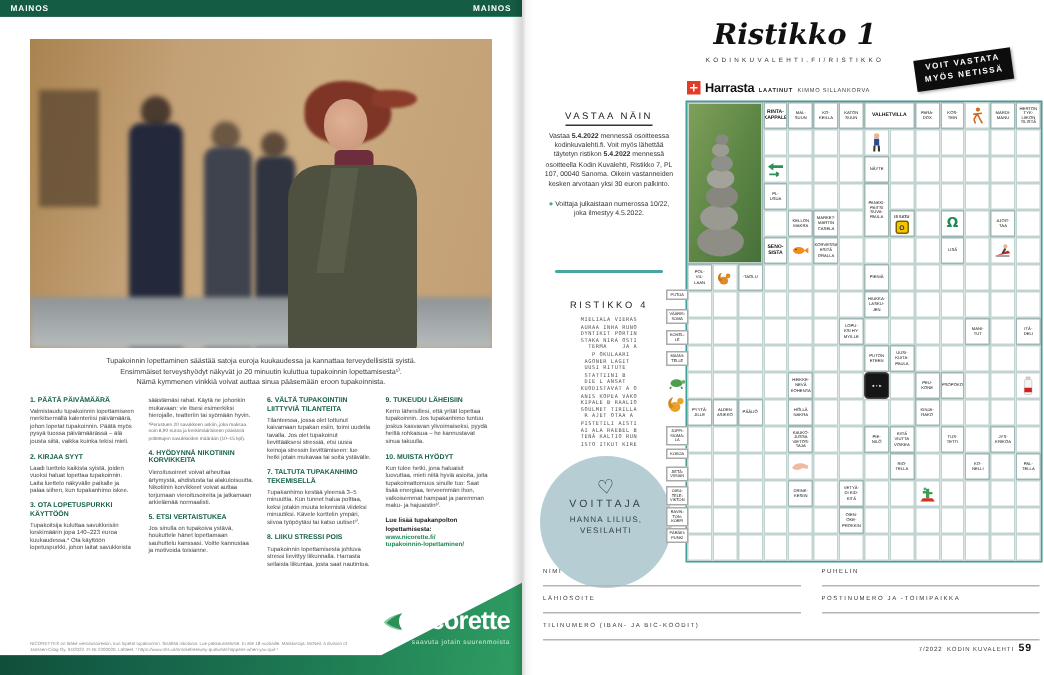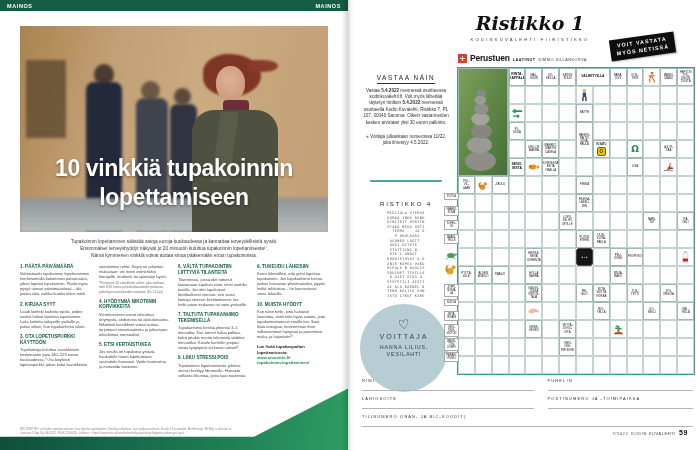--- a/index.html
+++ b/index.html
@@ -150,24 +150,20 @@
           <div class="blur p2b"></div>
         <div class="blur p3h"></div>
           <div class="blur p3b"></div>
         <div class="blur pave"></div>
         <div class="whair"></div>
         <div class="wstrand"></div>
         <div class="whead"></div>
         <div class="wscarf"></div>
         <div class="wcoat"></div>
         <div class="wlapel"></div>
-        <div class="hero-title">
-          <div>10 vinkkiä tupakoinnin</div>
-          <div>lopettamiseen</div>
-        </div>
       </div>
       <div class="intro">
           <div>Tupakoinnin lopettaminen säästää satoja euroja kuukaudessa ja kannattaa terveydellisistä syistä.</div>
           <div>Ensimmäiset terveyshyödyt näkyvät jo 20 minuutin kuluttua tupakoinnin lopettamisesta¹⁾.</div>
           <div>Nämä kymmenen vinkkiä voivat auttaa sinua pääsemään eroon tupakoinnista.</div>
         </div>
       <div class="tips">
           <div class="tip-col">
             <div class="tip-h">1. PÄÄTÄ PÄIVÄMÄÄRÄ</div>
             <div class="tip-b">Valmistaudu tupakoinnin lopettamiseen merkitsemällä kalenteriisi päivämäärä, johon lopetat tupakoinnin. Päätä myös pysyä tuossa päivämäärässä – älä jousta siitä, vaikka kuinka tekisi mieli.</div>
@@ -197,28 +193,38 @@
             <div class="tip-b">Kerro läheisillesi, että yrität lopettaa tupakoinnin. Jos tupakanhimo tuntuu joskus kasvavan ylivoimaiseksi, pyydä heiltä rohkaisua – he kannustavat sinua takuulla.</div>
             <div class="tip-h">10. MUISTA HYÖDYT</div>
             <div class="tip-b">Kun tulee hetki, jona haluaisit luovuttaa, mieti niitä hyviä asioita, joita tupakoimattomuus sinulle tuo: Saat lisää energiaa, terveemmän ihon, valkoisemmat hampaat ja paremman maku- ja hajuaistin³⁾.</div>
             <div class="tip-cta-d">Lue lisää tupakanpolton lopettamisesta:</div>
             <div class="tip-cta-g">www.nicorette.fi/
 tupakoinnin-lopettaminen/</div>
           </div>
         </div>
       <div class="legal">NICORETTE® on lääke vieroitusoireisiin, kun lopetat tupakoinnin. Sisältää nikotiinia. Lue pakkausseloste. Ei alle 18-vuotiaille. Markkinoija: McNeil, a division of Janssen-Cilag Oy, 04/2022. FI-NI-2200020. Lähteet: ¹ https://www.nhs.uk/smokefree/why-quit/what-happens-when-you-quit ² https://www.cdc.gov/tobacco/quit_smoking ³ https://www.nhs.uk/live-well/quit-smoking/</div>
     </div>
+    <div class="nico">
+      <div class="nico-row">
+        <svg class="nico-arrow" viewBox="0 0 16 16">
+          <path d="M14 2 C6 3.5 2 7 1 8.5 C4 12 9 13.5 14 14 C10 10.5 10 5.5 14 2 Z" fill="#7ed0a0"></path>
+          <path d="M14 2 C8 4 4.5 7 3 8.8 C6 11 10 12.5 14 13.5 C11 10 11 5 14 2 Z" fill="#2e9058"></path>
+        </svg>
+        <span class="nico-name">nicorette</span>
+      </div>
+      <div class="nico-tag">saavuta jotain suurenmoista</div>
+    </div>
   </div>
 
   <div class="page-right">
     <div class="rx-title">Ristikko 1</div>
     <div class="rx-sub">KODINKUVALEHTI.FI/RISTIKKO</div>
     <div class="rx-logo">
       <span class="rx-logo-mark"></span>
-      <span class="rx-logo-brand">Perustuen</span>
+      <span class="rx-logo-brand">Harrasta</span>
       <span class="rx-logo-laatinut">LAATINUT</span>
       <span class="rx-logo-author">KIMMO SILLANKORVA</span>
     </div>
     <div class="net-badge">
       <div>VOIT VASTATA</div>
       <div>MYÖS NETISSÄ</div>
     </div>
 
     <div class="instr">
       <div class="instr-h">VASTAA NÄIN</div>

